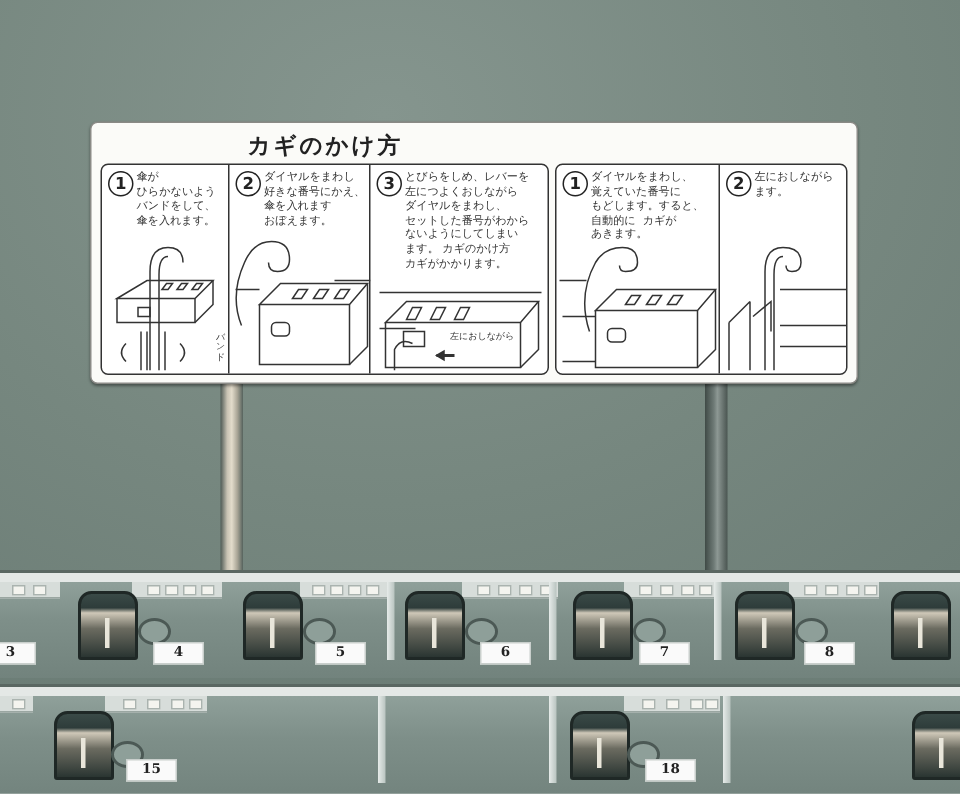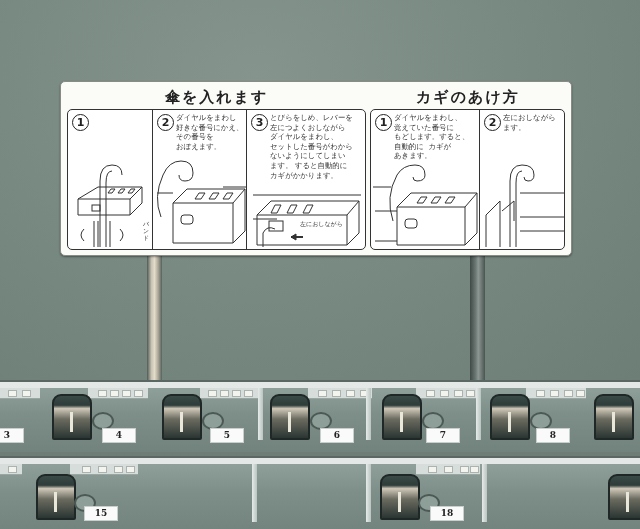--- a/index.html
+++ b/index.html
@@ -41,68 +41,71 @@
 </style>
 </head>
 <body>
 
 <div class="wall"></div>
 
 <div class="post" style="left:147px;"></div>
 <div class="post right" style="left:470px;"></div>
 
 <div class="sign">
-  <div class="sign-title" style="left:104px;">傘を入れます</div>
-  <div class="sign-title" style="left:355px;">カギのあけ方</div>
+  <div class="sign-title" style="left:104px;">カギのかけ方</div>
 
   <div class="panel" style="left:6px;width:297px;">
     <div class="step" style="left:0;width:84px;">
       <div class="num">1</div>
+      <div class="txt">傘が
+ひらかないよう
+バンドをして、
+傘を入れます。</div>
       <div class="illo">
         <svg width="84" height="88" viewBox="0 0 84 88" fill="none" stroke="#333" stroke-width="1">
           <path d="M32 88 V22 Q32 6 44 6 Q54 6 54 16"></path>
           <path d="M38 88 V24 Q38 12 44 12"></path>
           <path d="M10 40 L30 28 H74 L62 40 Z"></path>
           <path d="M10 40 V56 H62 V40"></path>
             <path d="M62 56 L74 44 V28"></path>
           <path d="M40 34 l3 -4 h4 l-3 4z M50 34 l3 -4 h4 l-3 4z M60 34 l3 -4 h4 l-3 4z"></path>
           <rect x="24" y="46" width="8" height="6"></rect>
           <path d="M16 70 q-6 6 0 12"></path>
             <path d="M52 70 q6 6 0 12"></path>
           <path d="M26 62 V88 M30 62 V88 M42 62 V88"></path>
         </svg>
       </div>
       <div class="label-tag" style="right:2px;bottom:12px;writing-mode:vertical-rl;">バンド</div>
     </div>
     <div class="step" style="left:84px;width:94px;">
       <div class="num">2</div>
       <div class="txt">ダイヤルをまわし
 好きな番号にかえ、
-その番号を
+傘を入れます
 おぼえます。</div>
       <div class="illo">
         <svg width="94" height="90" viewBox="0 0 94 90" fill="none" stroke="#333" stroke-width="1">
           <path d="M8 60 Q0 40 10 18 Q16 4 28 4 Q40 4 40 16 Q40 24 32 24 Q26 24 26 18"></path>
           <path d="M4 36 H20 M70 30 H94"></path>
           <path d="M20 46 L34 32 H92 L80 46 Z"></path>
           <path d="M20 46 V86 H80 V46"></path>
             <path d="M80 86 L92 74 V32"></path>
           <path d="M42 42 l4 -6 h6 l-4 6z M56 42 l4 -6 h6 l-4 6z M70 42 l4 -6 h6 l-4 6z"></path>
           <rect x="28" y="58" width="12" height="9" rx="3"></rect>
         </svg>
       </div>
     </div>
     <div class="step" style="left:178px;width:119px;">
       <div class="num">3</div>
       <div class="txt">とびらをしめ、レバーを
 左につよくおしながら
 ダイヤルをまわし、
 セットした番号がわから
 ないようにしてしまい
-ます。 すると自動的に
+ます。 カギのかけ方
 カギがかかります。</div>
       <div class="illo">
         <svg width="119" height="72" viewBox="0 0 119 72" fill="none" stroke="#333" stroke-width="1">
           <path d="M6 20 H114 M6 44 H30"></path>
           <path d="M10 40 L24 26 H112 L100 40 Z"></path>
           <path d="M24 38 l4 -8 h6 l-4 8z M40 38 l4 -8 h6 l-4 8z M56 38 l4 -8 h6 l-4 8z"></path>
           <path d="M10 40 V70 H100 V40"></path>
             <path d="M100 70 L112 58 V26"></path>
           <rect x="22" y="46" width="14" height="10"></rect>
           <path d="M16 72 V58 Q20 50 28 54"></path>

